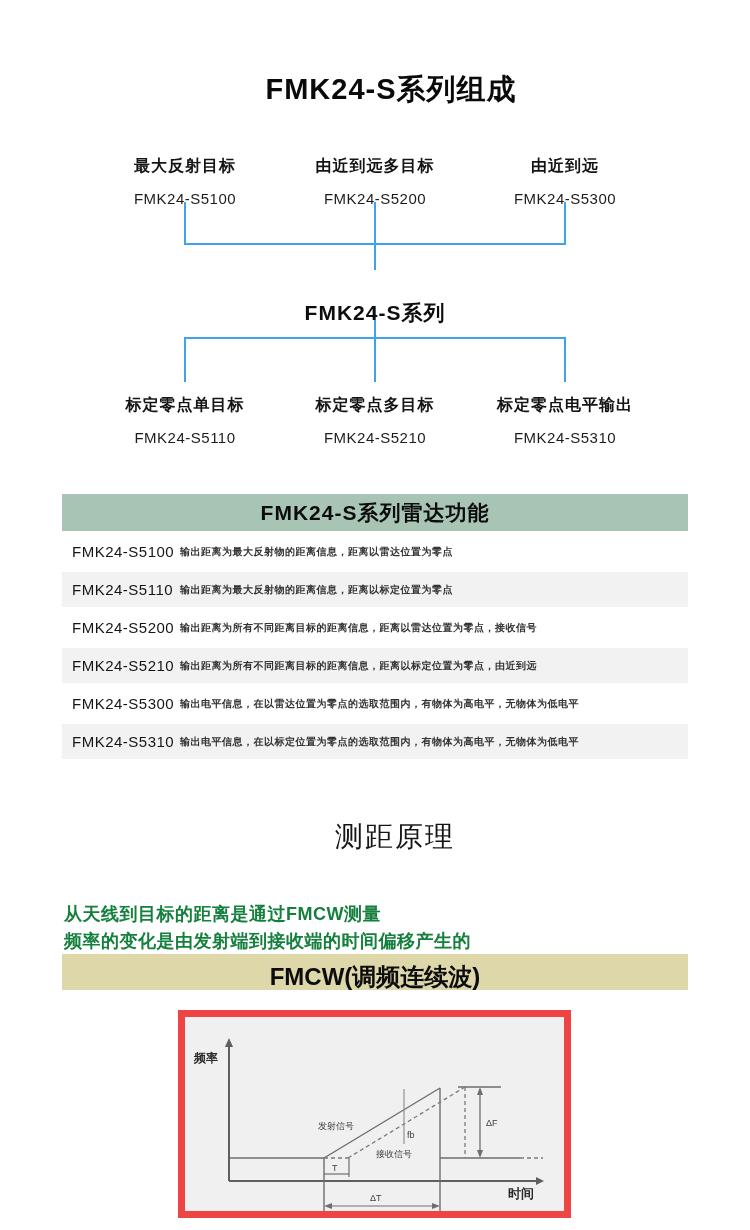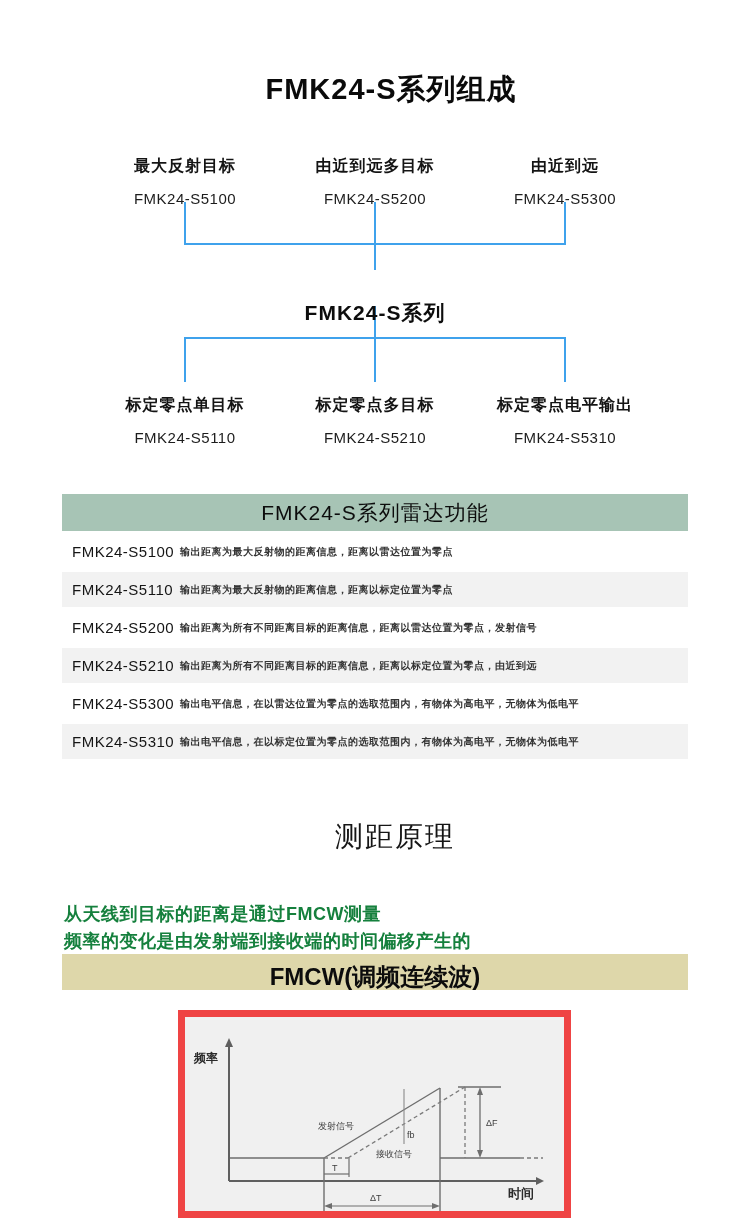--- a/index.html
+++ b/index.html
@@ -18,21 +18,21 @@
   .tree-svg { top:140px; left:0; }
   .tree-node { width:220px; text-align:center; }
   .tree-node .nlabel { font-size:16px; font-weight:600; color:#141414; letter-spacing:1px;margin-top:8px; }
   .tree-node .nmodel { font-size:15px; font-weight:400; color:#1c1c1c; margin-top:13px; letter-spacing:0.5px; }
   .tree-root { top:272px; left:0; width:750px; text-align:center;
     font-size:21px; font-weight:600; color:#0d0d0d; letter-spacing:1px;margin-top:27px; }
 
   
   .ftable { left:62px; top:494px; width:626px; }
   .ftable-header { height:37px; line-height:37px; background:#A7C4B5; text-align:center;
-    font-size:21px; font-weight:normal; color:#0c0c0c; letter-spacing:1px; }
+    font-size:21px; font-weight:bold; color:#0c0c0c; letter-spacing:1px; }
   .trow { display:flex; align-items:center; min-height:35px; margin-top:3px; background:#fff; }
   .trow:first-of-type { margin-top:6px; }
   .trow.alt { background:#F2F2F2; }
   .trow .tmodel { width:118px; padding-left:10px; flex-shrink:0;
     font-size:15px; color:#151515; letter-spacing:0.5px; }
   .trow .tdesc { flex:1; font-size:10px; font-weight:600; color:#333; letter-spacing:0.5px; }
 
   
   .principle-lines { left:64px; top:901px; width:620px;
     font-size:18px; font-weight:600; color:#15803d; line-height:27px; letter-spacing:0.5px; }
@@ -109,21 +109,21 @@
     <div class="trow">
       <div class="tmodel">FMK24-S5100</div>
       <div class="tdesc">输出距离为最大反射物的距离信息，距离以雷达位置为零点</div>
     </div>
     <div class="trow alt">
       <div class="tmodel">FMK24-S5110</div>
       <div class="tdesc">输出距离为最大反射物的距离信息，距离以标定位置为零点</div>
     </div>
     <div class="trow">
       <div class="tmodel">FMK24-S5200</div>
-      <div class="tdesc">输出距离为所有不同距离目标的距离信息，距离以雷达位置为零点，发射信号</div>
+      <div class="tdesc">输出距离为所有不同距离目标的距离信息，距离以雷达位置为零点，接收信号</div>
     </div>
     <div class="trow alt">
       <div class="tmodel">FMK24-S5210</div>
       <div class="tdesc">输出距离为所有不同距离目标的距离信息，距离以标定位置为零点，由近到远</div>
     </div>
     <div class="trow">
       <div class="tmodel">FMK24-S5300</div>
       <div class="tdesc">输出电平信息，在以雷达位置为零点的选取范围内，有物体为高电平，无物体为低电平</div>
     </div>
     <div class="trow alt">

